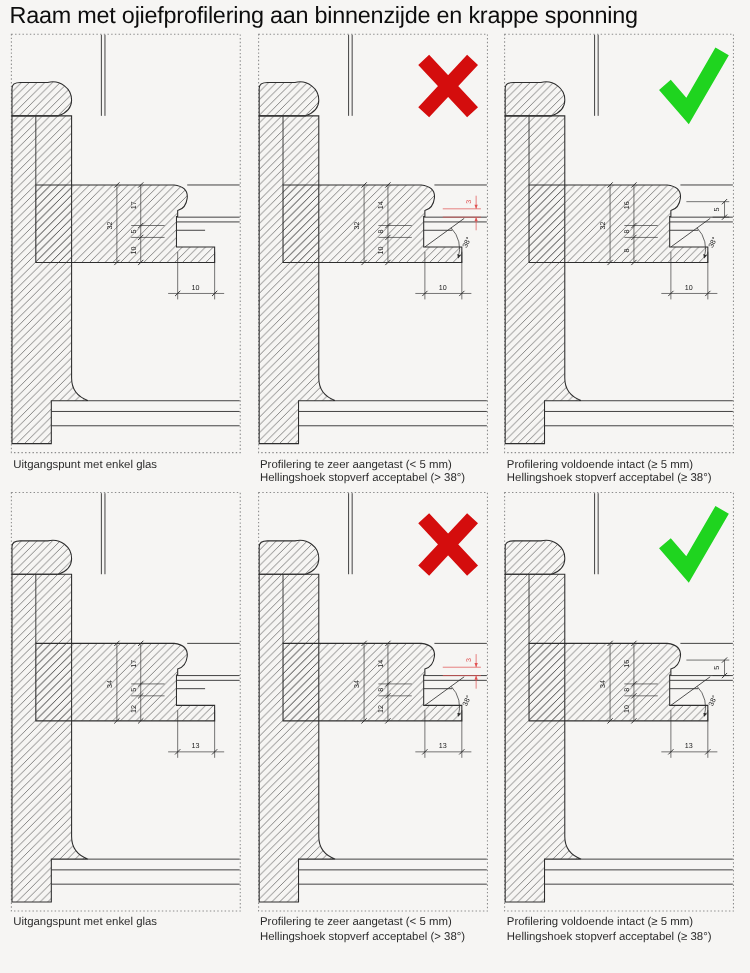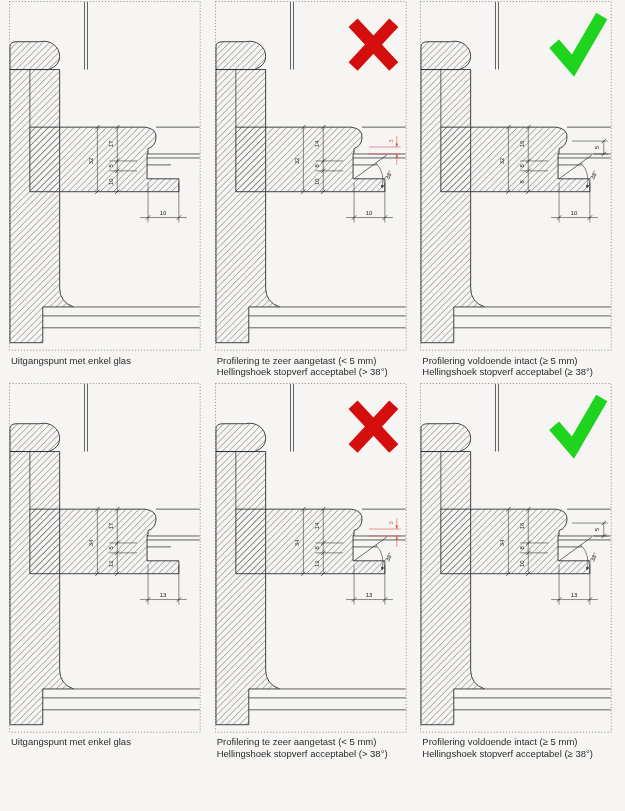--- a/index.html
+++ b/index.html
@@ -37,20 +37,21 @@
     <pattern id="hatchp" patternUnits="userSpaceOnUse" width="6.5" height="6.5">
       <path d="M-1,7.5 L7.5,-1" stroke="#4a4a4a" stroke-width="0.55" fill="none"></path>
     </pattern>
     <marker id="arrT" viewBox="0 0 10 10" refX="8" refY="5" markerWidth="5.5" markerHeight="5.5" orient="auto-start-reverse">
       <path d="M0,0 L10,5 L0,10 Z" fill="#2f2f2f"></path>
     </marker>
   </defs>
 </svg>
 
 <div>
+  <div class="title">Raam met ojiefprofilering aan binnenzijde en krappe sponning</div>
   <div class="row">
   <div class="panel">
     <svg class="psvg" viewBox="0 0 200 355">
       <rect class="pborder" x="1.5" y="1.5" width="192" height="351"></rect>
 
       <g class="ln">
         <line x1="77" y1="2" x2="77" y2="70"></line>
         <line x1="80" y1="2" x2="80" y2="70"></line>
       </g>
 

